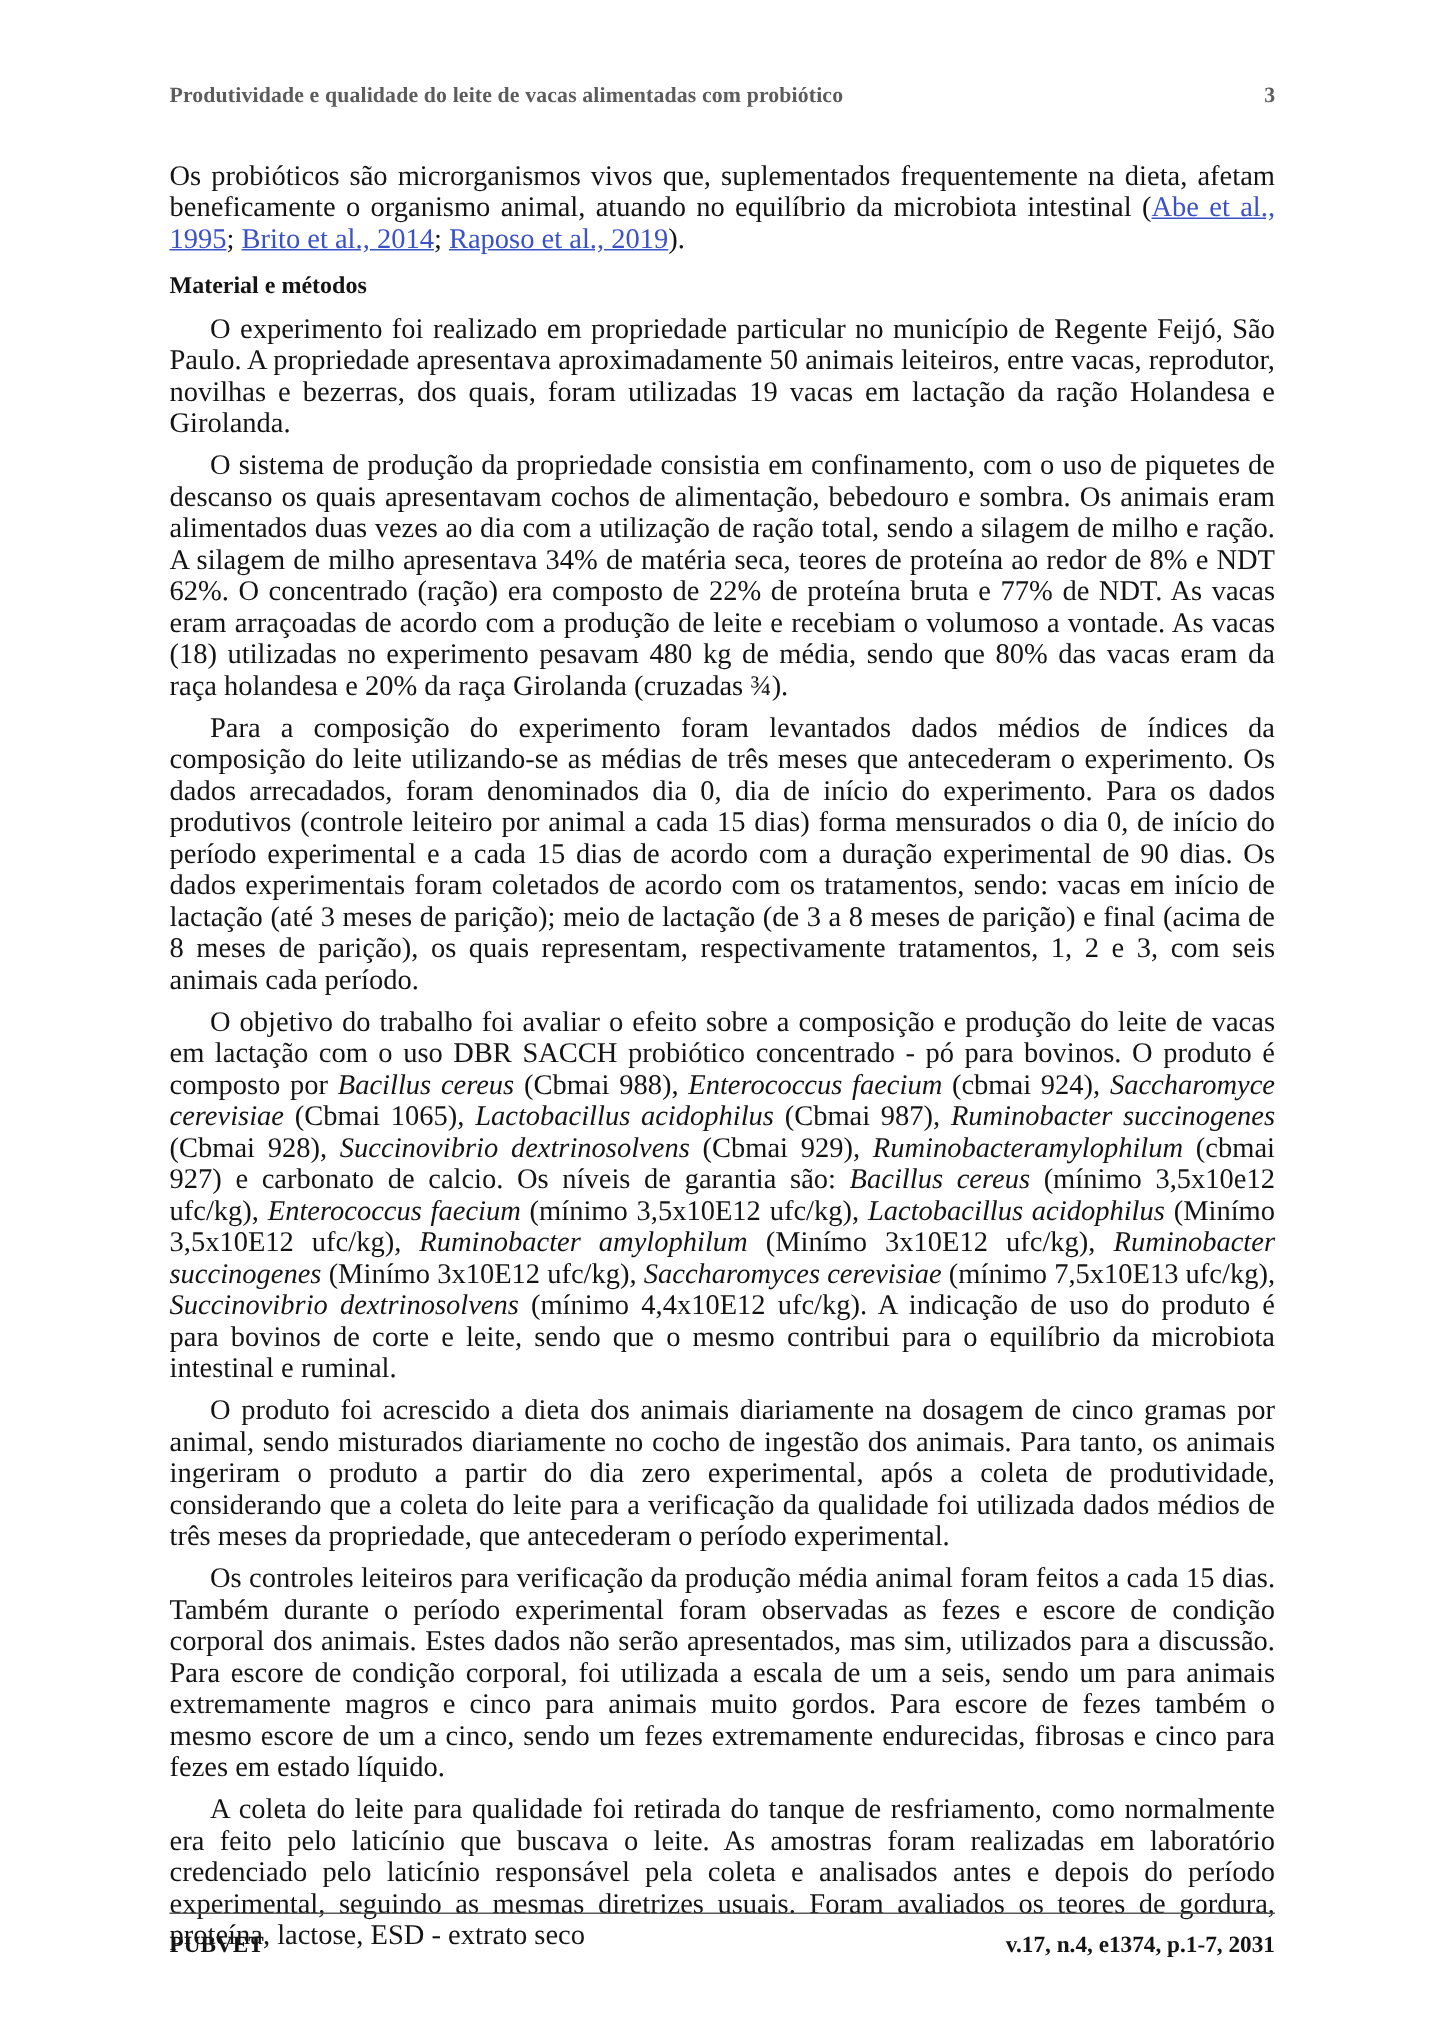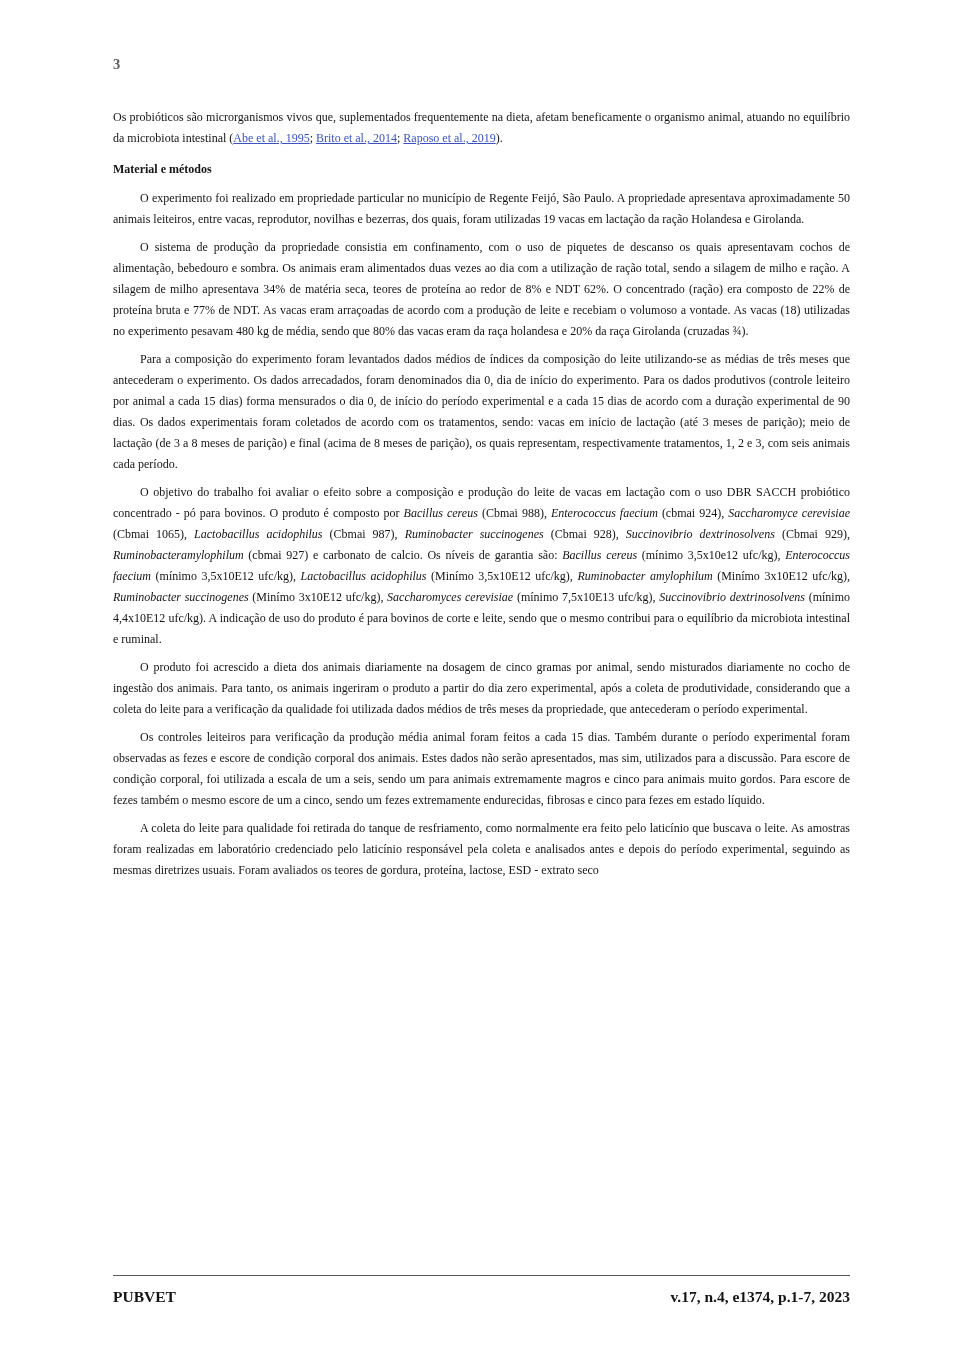--- a/index.html
+++ b/index.html
@@ -28,30 +28,30 @@
     align-items: baseline;
     font-weight: bold;
     font-size: 14.5px;
     color: #5c5c5c;
     margin-bottom: 34px;
   }
   .rh-title { letter-spacing: 0.1px; }
   .rh-page { font-weight: bold; }
   p.body-para {
     margin: 0 0 7px 0;
-    font-size: 12px;
+    font-size: 19px;
     line-height: 21px;
     text-align: justify;
     text-indent: 27px;
     color: #141414;
   }
   p.no-indent { text-indent: 0; }
   h2.section-heading {
     margin: 10px 0 8px 0;
-    font-size: 12px;
+    font-size: 16px;
     line-height: 21px;
     font-weight: bold;
     color: #141414;
   }
   a.cite-link {
     color: #3a52c4;
     text-decoration: underline;
     cursor: pointer;
   }
   i.species { font-style: italic; }
@@ -69,20 +69,21 @@
     color: #141414;
   }
 </style>
 </head>
 <body>
 
 <div class="page">
   <div class="content">
 
     <div class="running-head">
+      <span class="rh-title">Produtividade e qualidade do leite de vacas alimentadas com probiótico</span>
       <span class="rh-page">3</span>
     </div>
 
     <p class="body-para no-indent"><span>Os probióticos são microrganismos vivos que, suplementados frequentemente na dieta, afetam beneficamente o organismo animal, atuando no equilíbrio da microbiota intestinal (</span><a class="cite-link" href="#">Abe et al., 1995</a><span>; </span><a class="cite-link" href="#">Brito et al., 2014</a><span>; </span><a class="cite-link" href="#">Raposo et al., 2019</a><span>).</span></p>
 
 
     <h2 class="section-heading">Material e métodos</h2>
 
     <p class="body-para">O experimento foi realizado em propriedade particular no município de Regente Feijó, São Paulo. A propriedade apresentava aproximadamente 50 animais leiteiros, entre vacas, reprodutor, novilhas e bezerras, dos quais, foram utilizadas 19 vacas em lactação da ração Holandesa e Girolanda.</p>
 
@@ -95,15 +96,15 @@
     <p class="body-para">O produto foi acrescido a dieta dos animais diariamente na dosagem de cinco gramas por animal, sendo misturados diariamente no cocho de ingestão dos animais. Para tanto, os animais ingeriram o produto a partir do dia zero experimental, após a coleta de produtividade, considerando que a coleta do leite para a verificação da qualidade foi utilizada dados médios de três meses da propriedade, que antecederam o período experimental.</p>
 
     <p class="body-para">Os controles leiteiros para verificação da produção média animal foram feitos a cada 15 dias. Também durante o período experimental foram observadas as fezes e escore de condição corporal dos animais. Estes dados não serão apresentados, mas sim, utilizados para a discussão. Para escore de condição corporal, foi utilizada a escala de um a seis, sendo um para animais extremamente magros e cinco para animais muito gordos. Para escore de fezes também o mesmo escore de um a cinco, sendo um fezes extremamente endurecidas, fibrosas e cinco para fezes em estado líquido.</p>
 
     <p class="body-para">A coleta do leite para qualidade foi retirada do tanque de resfriamento, como normalmente era feito pelo laticínio que buscava o leite. As amostras foram realizadas em laboratório credenciado pelo laticínio responsável pela coleta e analisados antes e depois do período experimental, seguindo as mesmas diretrizes usuais. Foram avaliados os teores de gordura, proteína, lactose, ESD - extrato seco</p>
 
   </div>
 
   <div class="footer">
     <span>PUBVET</span>
-    <span>v.17, n.4, e1374, p.1-7, 2023</span>
+    <span>v.17, n.4, e1374, p.1-7, 2031</span>
   </div>
 </div>
 
 </body></html>

